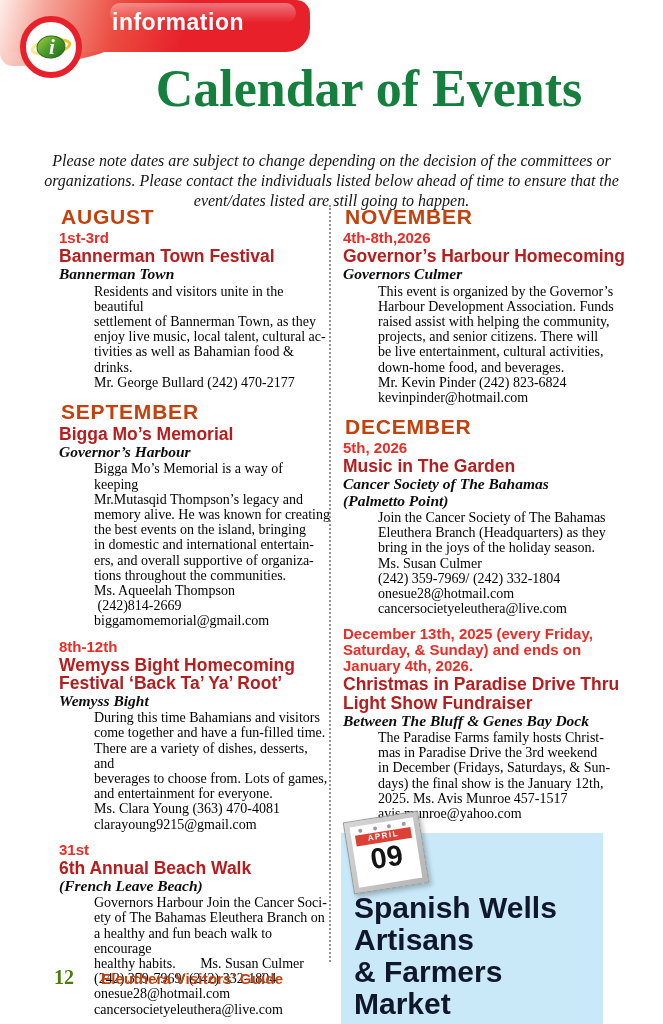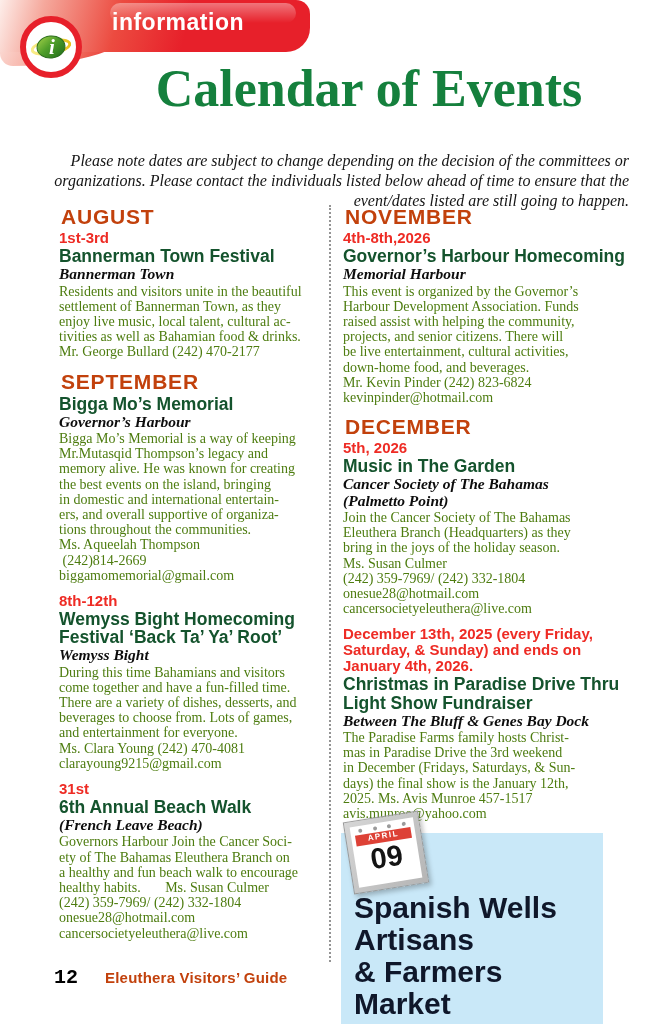--- a/index.html
+++ b/index.html
@@ -32,21 +32,21 @@
     position:absolute;left:20px;top:16px;z-index:4;width:50px;height:50px;
     background:#fff;border:6px solid #e7202a;border-radius:50%;
     display:flex;align-items:center;justify-content:center;
   }
   .page-title{
     position:absolute;left:75px;right:0;top:62px;text-align:center;
     font-family:"Liberation Serif",serif;font-weight:700;font-size:52px;
     color:#15803d;line-height:1.05;
   }
   .note{
-    position:absolute;left:34px;right:34px;top:151px;text-align:right;
+    position:absolute;left:34px;right:34px;top:151px;text-align:center;
     font-style:italic;font-size:16px;line-height:1.24;white-space:pre-line;color:#151515;
   }
   
   .content{position:absolute;left:0;top:205px;width:663px;display:flex;}
   .col-left{width:330px;padding-left:59px;box-sizing:border-box;}
   .col-right{width:333px;padding-left:13px;box-sizing:border-box;}
   .divider{
     position:absolute;left:329px;top:205px;height:757px;width:0;
     border-left:2px dotted #949494;
   }
@@ -54,28 +54,28 @@
     font-family:"Liberation Sans",sans-serif;font-weight:700;font-size:21px;
     letter-spacing:.8px;color:#c2410c;margin:0 0 2px 2px;line-height:1.1;
   }
   .event{margin-bottom:10px;}
   .date{
     font-family:"Liberation Sans",sans-serif;font-weight:700;font-size:15px;
     color:#ee2b24;line-height:1.07;white-space:pre-line;
   }
   .etitle{
     font-family:"Liberation Sans",sans-serif;font-weight:700;font-size:17.5px;
-    color:#14532d;line-height:1.04;white-space:pre-line;margin-top:1px;
+    color:#b91c1c;line-height:1.04;white-space:pre-line;margin-top:1px;
   }
   .venue{
     font-weight:700;font-style:italic;font-size:15.5px;line-height:1.05;
     white-space:pre-line;margin-top:1px;color:#0d0d0d;font-family:Liberation Serif, serif;
   }
   .body{
-    font-size:14px;line-height:1.085;white-space:pre-wrap;margin-top:1px;color:#4d7c0f;
+    font-size:14px;line-height:1.085;white-space:pre-wrap;margin-top:1px;color:#000000;margin-left:35px;
   }
   .section{margin-bottom:2px;}
   
   .spotlight{
     position:relative;margin-top:12px;margin-left:-2px;width:262px;height:206px;
     background:#c9e8f8;padding:59px 14px 0 13px;box-sizing:border-box;
   }
   .spot-title{
     font-family:Liberation Sans, sans-serif;font-weight:700;font-size:30px;
     line-height:1.06;white-space:pre-line;color:#0f172a;
@@ -94,21 +94,21 @@
     background:#dd4136;color:#fff;font-family:"Liberation Sans",sans-serif;
     font-weight:700;font-size:8px;text-align:center;letter-spacing:1.5px;
     margin:0 4px;padding:1px 0;line-height:1.1;
   }
   .cal-day{
     text-align:center;font-family:"Liberation Sans",sans-serif;font-weight:700;
     font-size:29px;color:#141414;line-height:1;margin-top:1px;
   }
   
   .footer{position:absolute;left:54px;top:966px;display:flex;align-items:baseline;gap:27px;}
-  .page-num{font-family:Liberation Mono, monospace;font-weight:700;font-size:20px;color:#000000;}
+  .page-num{font-family:Liberation Serif, serif;font-weight:700;font-size:20px;color:#4d7c0f;}
   .pub-name{font-family:"Liberation Sans",sans-serif;font-weight:700;font-size:15px;color:#c2410c;letter-spacing:.2px;}
 </style>
 </head>
 <body>
 
 <div class="swoosh"></div>
 <div class="banner"></div>
 <div class="info-label">information</div>
 <div class="logo">
   <svg width="40" height="40" viewBox="0 0 40 40">
@@ -171,21 +171,21 @@
       <div class="event">
         <div class="date">8th-12th</div>
         <div class="etitle">Wemyss Bight Homecoming
 Festival ‘Back Ta’ Ya’ Root’</div>
         <div class="venue">Wemyss Bight</div>
         <div class="body">During this time Bahamians and visitors
 come together and have a fun-filled time.
 There are a variety of dishes, desserts, and
 beverages to choose from. Lots of games,
 and entertainment for everyone.
-Ms. Clara Young (242) 470-4081
+Ms. Clara Young (363) 470-4081
 clarayoung9215@gmail.com</div>
       </div>
       <div class="event">
         <div class="date">31st</div>
         <div class="etitle">6th  Annual Beach Walk</div>
         <div class="venue">(French Leave Beach)</div>
         <div class="body">Governors Harbour Join the Cancer Soci-
 ety of The Bahamas Eleuthera Branch on
 a healthy and fun beach walk to encourage
 healthy habits.       Ms. Susan Culmer
@@ -195,21 +195,21 @@
       </div>
     </div>
   </div>
 
   <div class="col-right">
     <div class="section">
       <div class="month">NOVEMBER</div>
       <div class="event">
         <div class="date">4th-8th,2026</div>
         <div class="etitle">Governor’s Harbour Homecoming</div>
-        <div class="venue">Memorial Harbour</div>
+        <div class="venue">Governors Culmer</div>
         <div class="body">This event is organized by the Governor’s
 Harbour Development Association. Funds
 raised assist with helping the community,
 projects, and senior citizens. There will
 be live entertainment, cultural activities,
 down-home food, and beverages.
 Mr. Kevin Pinder (242) 823-6824
 kevinpinder@hotmail.com</div>
       </div>
     </div>

